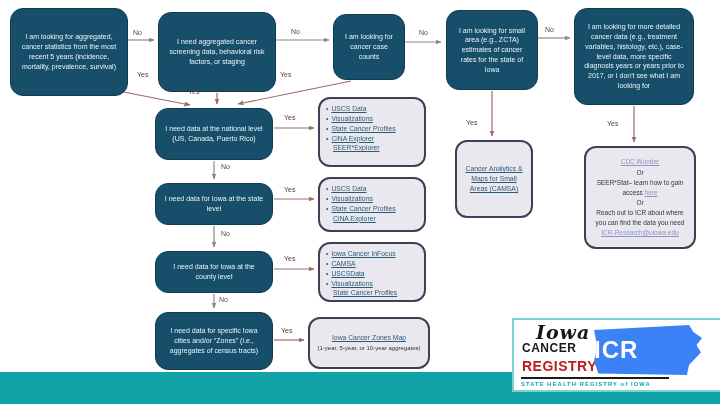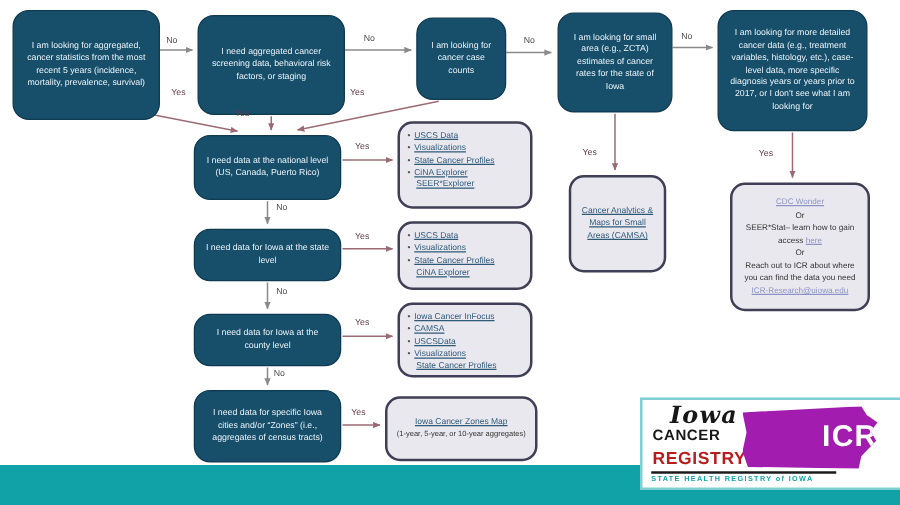--- a/index.html
+++ b/index.html
@@ -43,23 +43,23 @@
   .lbl.yes{color:#5f3a46;}
 
   .bottombar{position:absolute;z-index:2;left:0;top:372px;width:720px;height:32px;background:#11a2a7;}
 
   .logo{position:absolute;z-index:4;left:512px;top:318px;width:219px;height:74px;background:#fff;
         border:2px solid #7fd0d2;box-sizing:border-box;}
   .iowa-script{position:absolute;left:22px;top:1px;font-family:"DejaVu Serif",serif;font-style:italic;
                font-weight:bold;font-size:19px;color:#171717;letter-spacing:1px;}
   .cancer{position:absolute;left:8px;top:21px;font-size:12px;font-weight:bold;color:#171717;letter-spacing:.5px;}
   .registry{position:absolute;left:8px;top:38px;font-size:14px;font-weight:bold;color:#b91c1c;letter-spacing:.5px;}
-  .iowa-shape{position:absolute;left:80px;top:5px;width:108px;height:50px;background:#a21caf;
+  .iowa-shape{position:absolute;left:80px;top:5px;width:108px;height:50px;background:#3b82f6;
               clip-path:polygon(0% 10%,88% 0%,92% 14%,100% 26%,95% 40%,99% 55%,88% 80%,86% 100%,4% 97%,0% 72%,3% 42%);
-              display:flex;align-items:center;justify-content:flex-end;}
+              display:flex;align-items:center;justify-content:flex-start;}
   .icr{font-size:24px;font-weight:bold;color:#ffffff;letter-spacing:1px;}
   .logo-rule{position:absolute;left:7px;top:57px;width:148px;height:2px;background:#1c1c1c;}
   .tagline{position:absolute;left:7px;top:61px;font-size:5.8px;font-weight:bold;color:#11a2a7;letter-spacing:1.1px;}
 </style>
 </head>
 <body>
 
 <div class="canvas">
 
   <svg class="arrows" width="720" height="404" viewBox="0 0 720 404">

